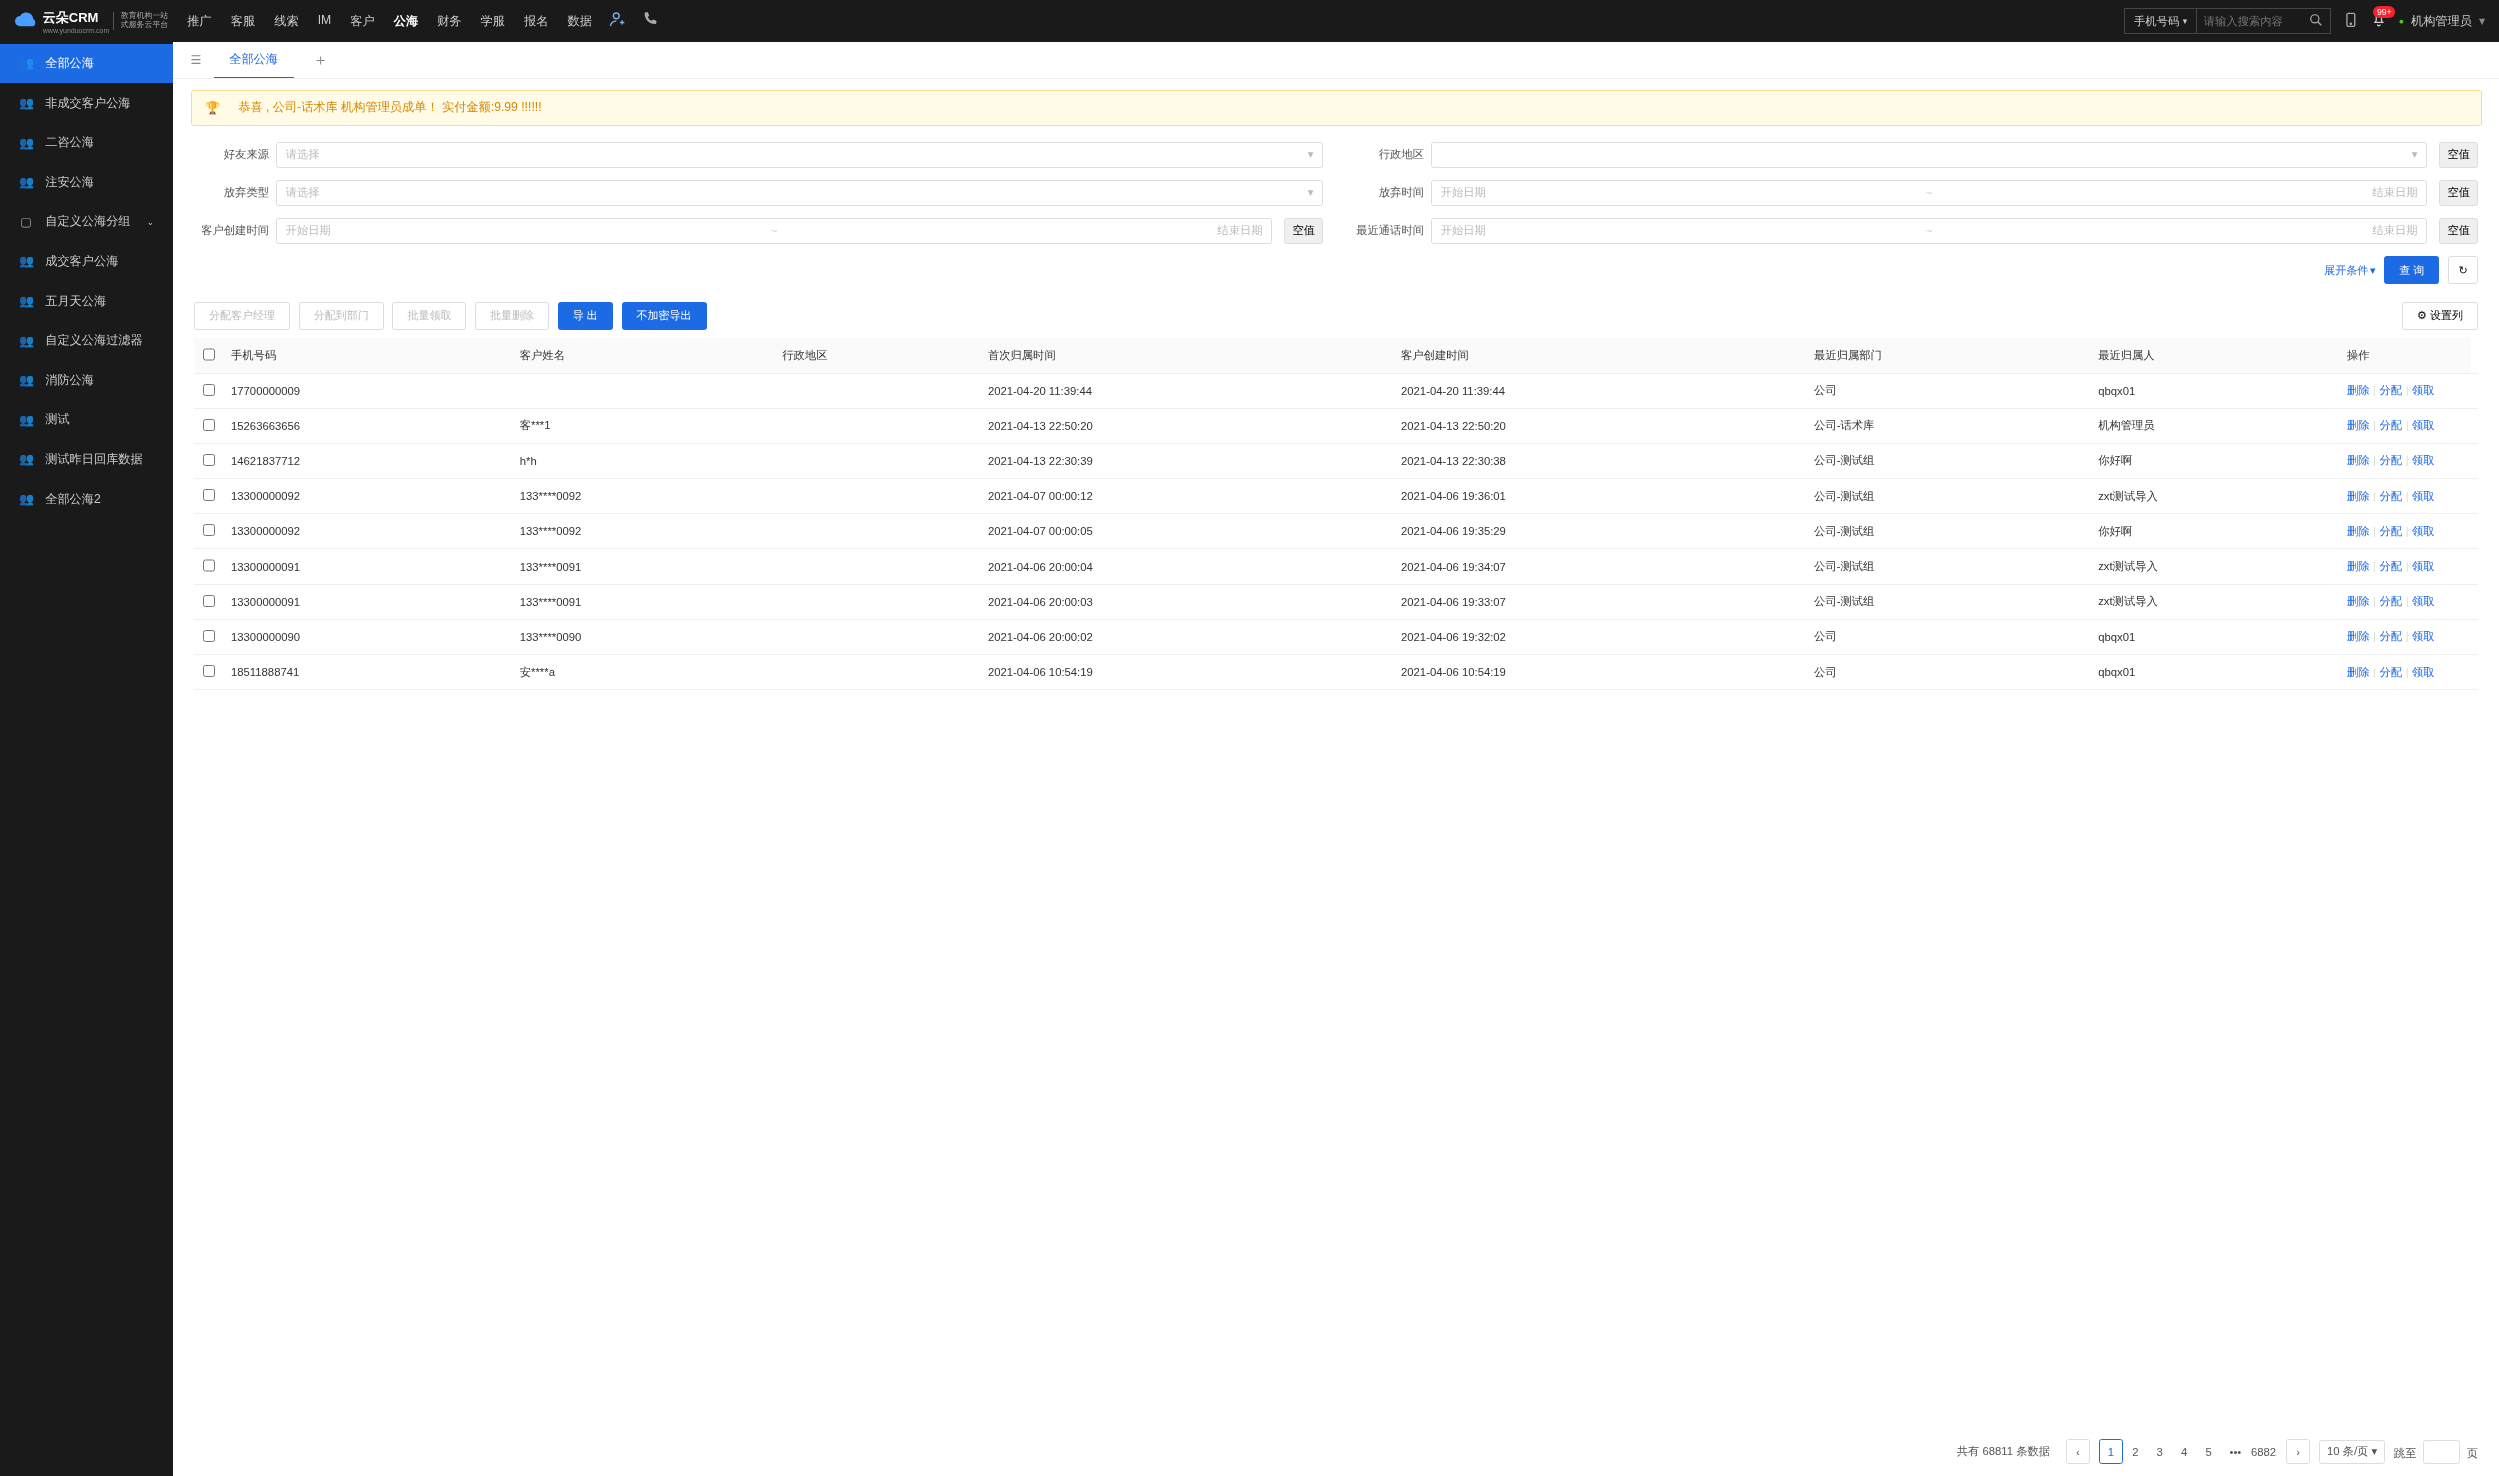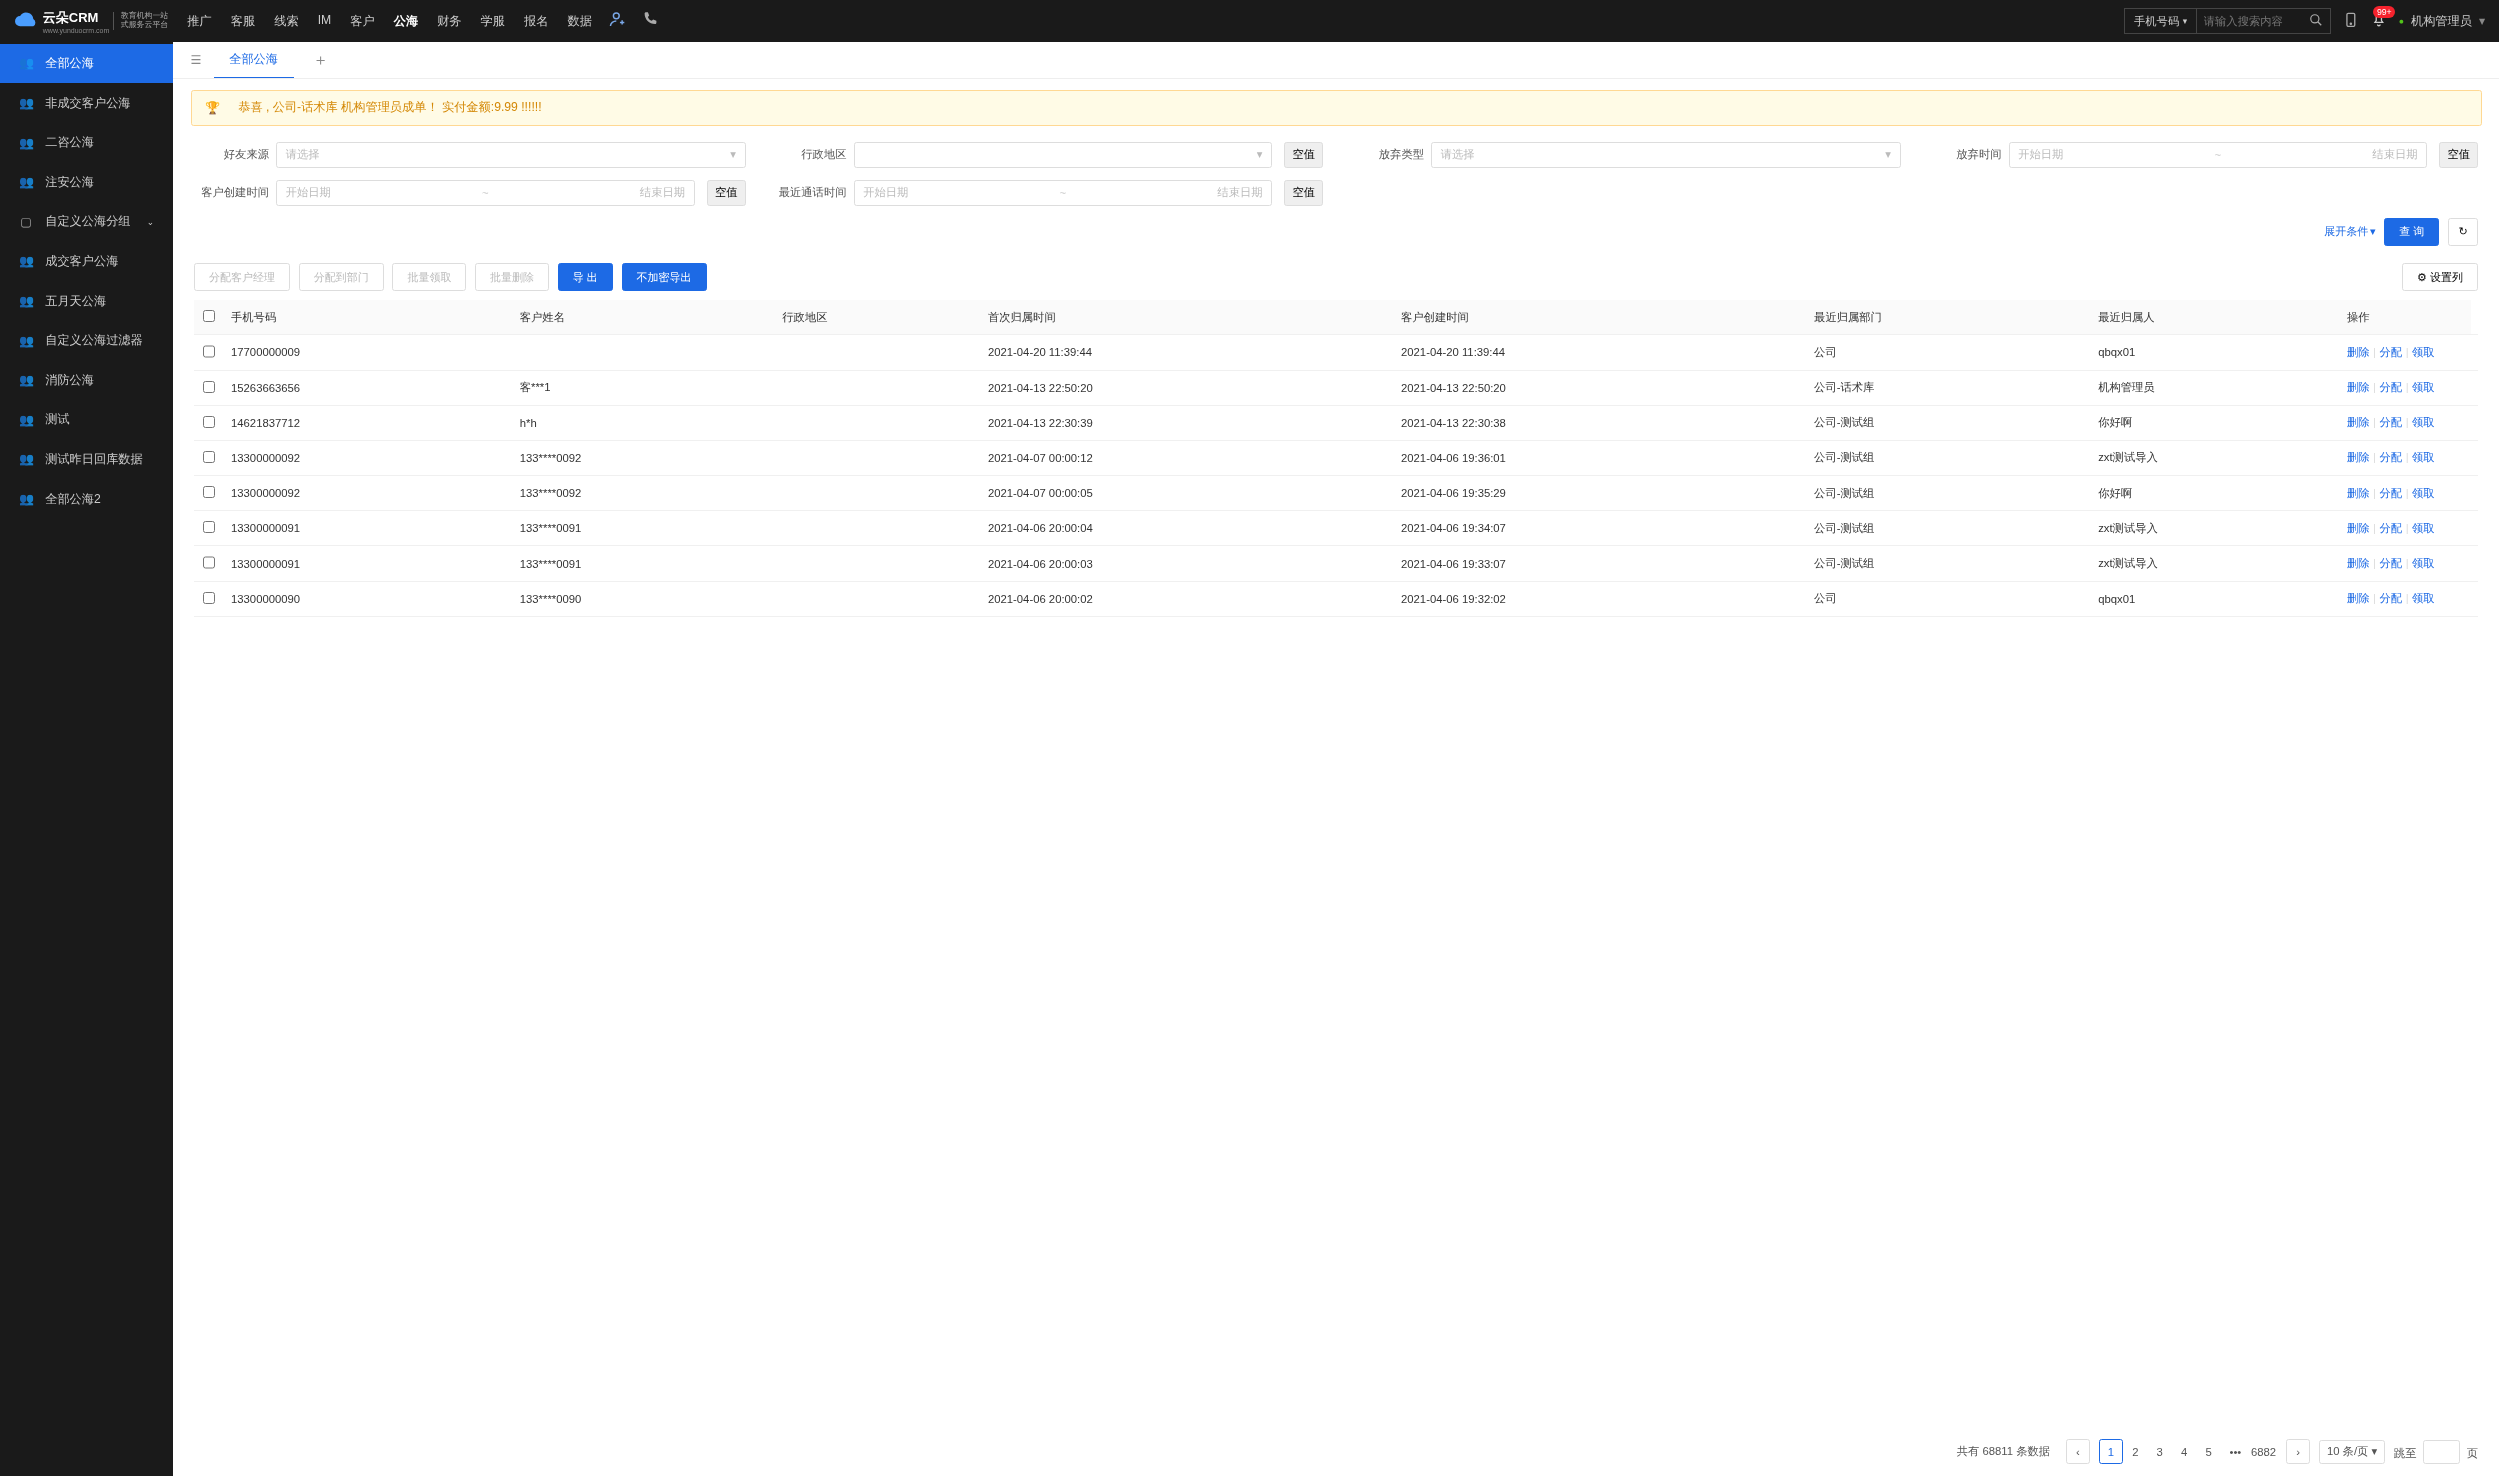--- a/index.html
+++ b/index.html
@@ -40,21 +40,21 @@
 
 .main { flex: 1; display: flex; flex-direction: column; overflow: hidden; background: #fff; }
 .tabs { display: flex; align-items: center; height: 37px; border-bottom: 0.9px solid #eee; padding-left: 8.7px; gap: 3.5px; }
 .tab-icon { color: #888; padding: 5.2px 8.7px; }
 .tab { padding: 8.7px 15.7px; color: #1d6ae5; font-weight: 500; border-bottom: 1.7px solid #1d6ae5; }
 .tab-add { margin-left: 15.7px; color: #888; font-size: 15.7px; }
 
 .alert { margin: 10.5px 17.5px; border: 0.9px solid #ffd893; background: #fffbe6; padding: 8.7px 14px; display: flex; align-items: center; gap: 17.5px; color: #d48806; font-size: 12.2px; border-radius: 2.6px; }
 .trophy { color: #faad14; }
 
-.filters { padding: 5.2px 21px; display: grid; grid-template-columns: repeat(4, 1fr); gap: 12.2px 26px; }
+.filters { padding: 5.2px 21px; display: grid; grid-template-columns: repeat(2, 1fr); gap: 12.2px 26px; }
 .filter { display: flex; align-items: center; gap: 7px; }
 .filter-label { width: 75px; text-align: right; color: #555; font-size: 11.3px; }
 .select, .range { flex: 1; border: 0.9px solid #ddd; border-radius: 2.6px; height: 26px; display: flex; align-items: center; padding: 0 8.7px; color: #bbb; font-size: 11.3px; justify-content: space-between; }
 .range span.sep { color: #ccc; }
 .null-btn { border: 0.9px solid #ddd; border-radius: 2.6px; height: 26px; padding: 0 7px; font-size: 11.3px; margin-left: 5.2px; }
 
 .filter-actions { display: flex; justify-content: flex-end; align-items: center; gap: 8.7px; padding: 7px 21px; }
 .link-btn { color: #1d6ae5; font-size: 11px; cursor: pointer; display: flex; align-items: center; gap: 1.7px; }
 .btn { height: 28px; padding: 0 14px; border: 0.9px solid #ddd; border-radius: 2.6px; background: #fff; font-size: 11px; cursor: pointer; }
 .btn.primary { background: #1d6ae5; color: #fff; border-color: #1d6ae5; }
@@ -405,20 +405,31 @@
                 <td class="col-check"><input type="checkbox" style=""></td>
                 <td>13300000090</td>
                 <td>133****0090</td>
                 <td></td>
                 <td>2021-04-06 20:00:02</td>
                 <td>2021-04-06 19:32:02</td>
                 <td>公司</td>
                 <td>qbqx01</td>
                 <td class="op-links sticky-op"><a>删除</a><span class="div">|</span><a>分配</a><span class="div">|</span><a>领取</a></td>
               </tr>
+              <tr>
+                <td class="col-check"><input type="checkbox" style=""></td>
+                <td>18511888741</td>
+                <td>安****a</td>
+                <td></td>
+                <td>2021-04-06 10:54:19</td>
+                <td>2021-04-06 10:54:19</td>
+                <td>公司</td>
+                <td>qbqx01</td>
+                <td class="op-links sticky-op"><a>删除</a><span class="div">|</span><a>分配</a><span class="div">|</span><a>领取</a></td>
+              </tr>
             </tbody>
         </table>
       </div>
 
       <div class="pager">
         <span class="total">
           <span>共有</span>
           <span>68811</span>
           <span>条数据</span>
         </span>

